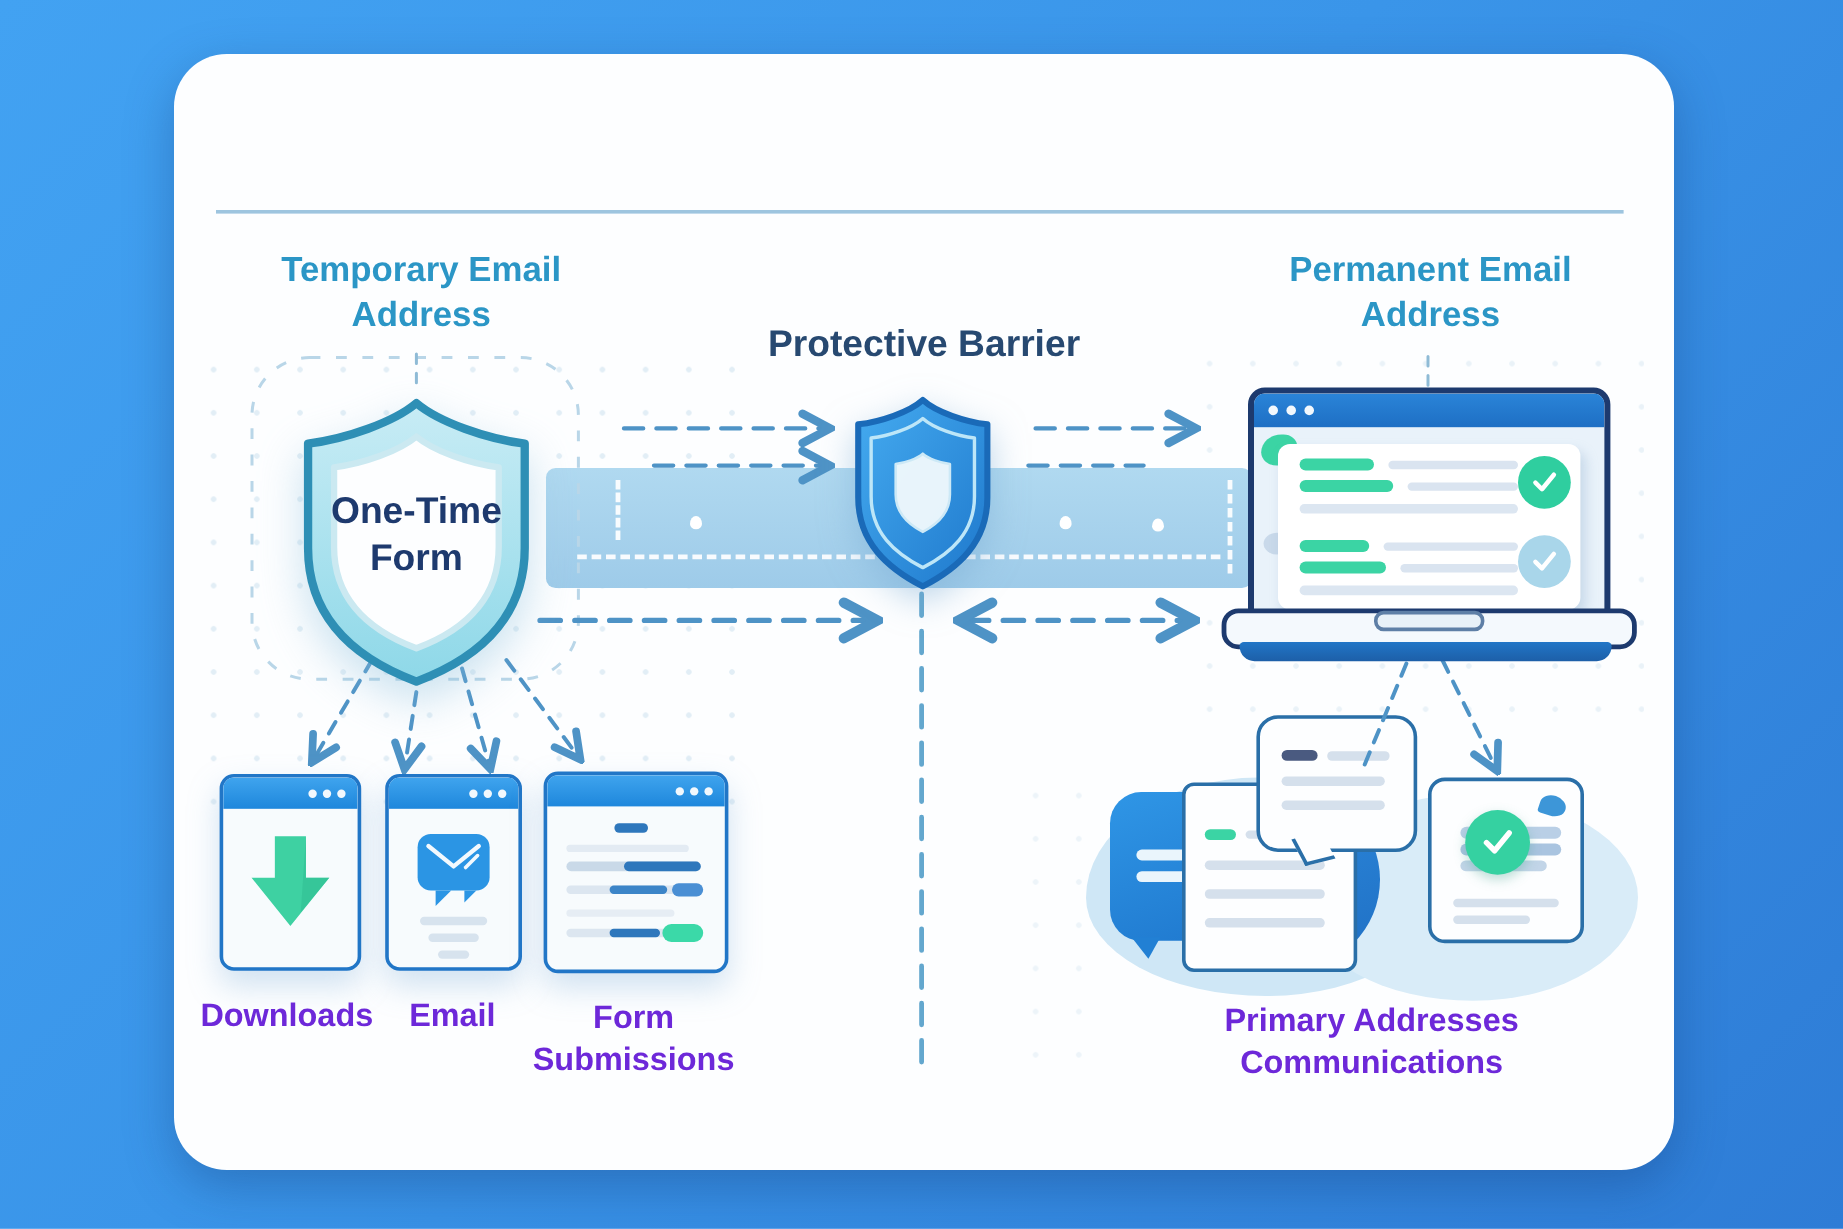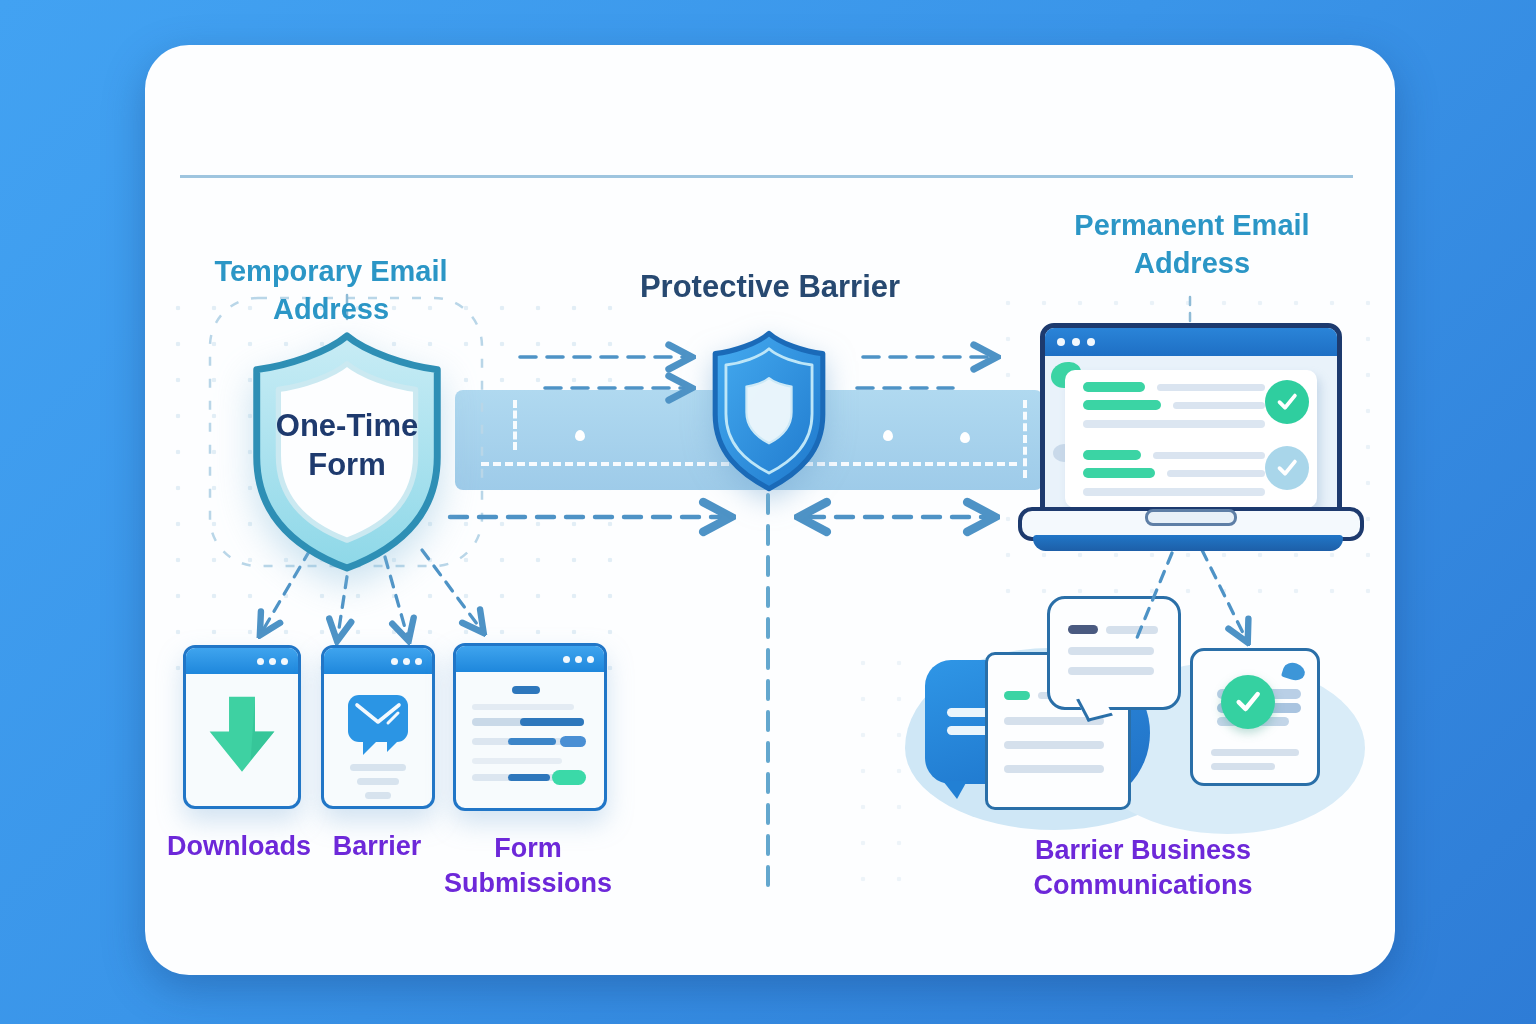--- a/index.html
+++ b/index.html
@@ -19,21 +19,21 @@
   .dots-left{left:15px;top:245px;width:480px;height:400px;}
   .dots-right{left:845px;top:240px;width:380px;height:330px;opacity:.35;}
   .dots-bottom{left:700px;top:600px;width:80px;height:260px;opacity:.3;}
 
   .title{position:absolute;left:0;right:0;top:46px;text-align:center;
     font-size:44px;font-weight:800;letter-spacing:-.5px;color:#1B3A70;z-index:6;}
   .divider{position:absolute;left:35px;right:42px;top:130px;height:3px;background:#86B6D7;opacity:.8;z-index:6;}
 
   .heading{position:absolute;text-align:center;font-weight:800;z-index:6;line-height:1.3;}
   .heading-teal{color:#2B96C6;font-size:29px;}
-  .h-temp{left:24px;top:162px;width:324px;margin-top:46px;}
+  .h-temp{left:44px;top:162px;width:324px;}
   .h-perm{left:882px;top:162px;width:330px;}
   .h-barrier{left:455px;top:222px;width:340px;color:#274971;font-size:31px;}
 
   
   .band{position:absolute;left:310px;top:345px;width:588px;height:100px;z-index:2;
     background:linear-gradient(180deg,#B0D9F0,#9ECBE9);border-radius:8px;}
   .band .hline{position:absolute;left:26px;right:26px;top:72px;border-top:4px dashed rgba(255,255,255,.92);}
   .band .vline-l{position:absolute;left:58px;top:10px;height:50px;border-left:4px dashed rgba(255,255,255,.92);}
   .band .vline-r{position:absolute;right:16px;top:10px;height:78px;border-left:4px dashed rgba(255,255,255,.92);}
   .band .drop{position:absolute;width:10px;height:11px;background:#FFFFFF;border-radius:50% 50% 50% 50%/60% 60% 40% 40%;}
@@ -289,21 +289,21 @@
       </div>
       <div class="f-row" style="top:86px;width:90px;height:6px;background:#E6EDF4;border-radius:3px;"></div>
       <div class="f-row" style="top:102px;width:112px;height:7px;background:#DCE6F0;border-radius:4px;">
         <div style="position:absolute;left:36px;top:0;width:42px;height:7px;background:#2E77BC;border-radius:4px;"></div>
         <div style="position:absolute;right:-2px;top:-4px;width:34px;height:15px;background:#3BD9A8;border-radius:8px;"></div>
       </div>
     </div>
   </div>
 
   <div class="label lbl-downloads">Downloads</div>
-  <div class="label lbl-trials">Barrier</div>
+  <div class="label lbl-trials">Email</div>
   <div class="label lbl-form">Form Submissions</div>
 
   <div class="comms">
     <div class="blob blob1"></div>
     <div class="blob blob2"></div>
     <div class="blue-circle"></div>
     <div class="blue-bubble">
       <div class="tail"></div>
       <div class="wline" style="left:22px;top:48px;width:48px;"></div>
       <div class="wline" style="left:22px;top:66px;width:48px;"></div>
@@ -330,15 +330,15 @@
       <div class="check" style="left:28px;top:24px;width:54px;height:54px;background:#35D1A1;box-shadow:0 4px 10px rgba(70,160,140,.35);">
         <svg viewBox="0 0 24 24">
             <path d="M5 12 l5 5 l9 -11" fill="none" stroke="#fff" stroke-width="3.4" stroke-linecap="round" stroke-linejoin="round"></path>
           </svg>
       </div>
       <div class="bar" style="left:18px;top:98px;width:88px;height:7px;background:#D5E0EC;"></div>
       <div class="bar" style="left:18px;top:112px;width:64px;height:7px;background:#D5E0EC;"></div>
     </div>
   </div>
 
-  <div class="label lbl-primary">Barrier Business Communications</div>
+  <div class="label lbl-primary">Primary Addresses Communications</div>
 
 </div>
 
 </body></html>

